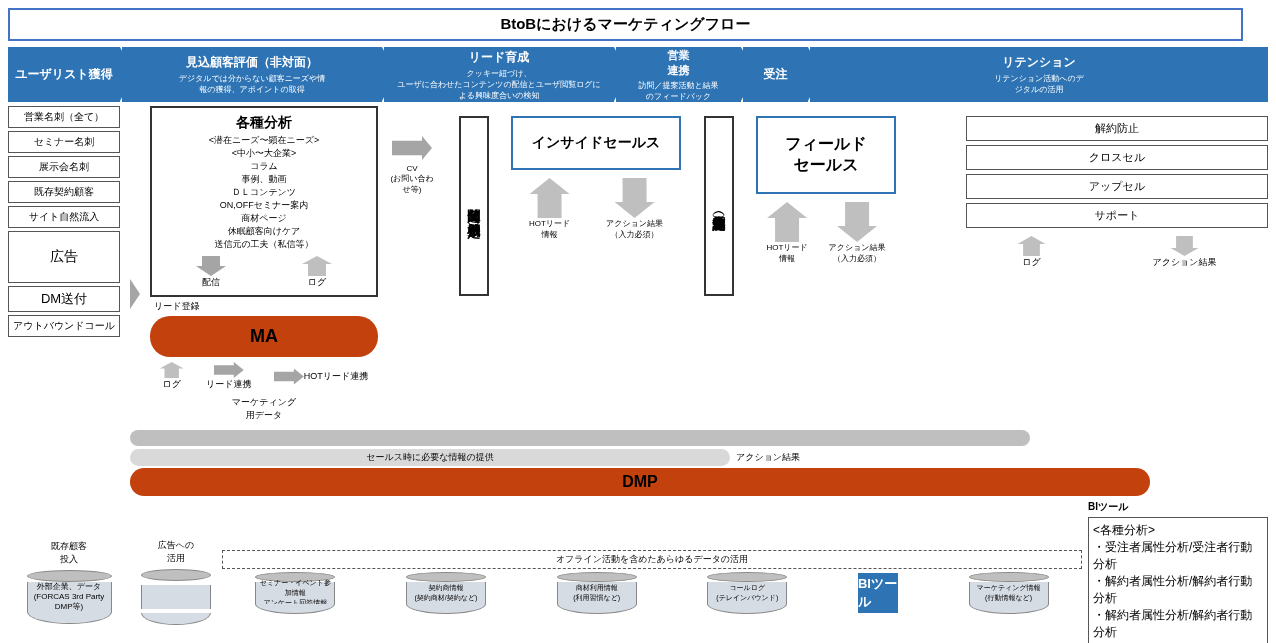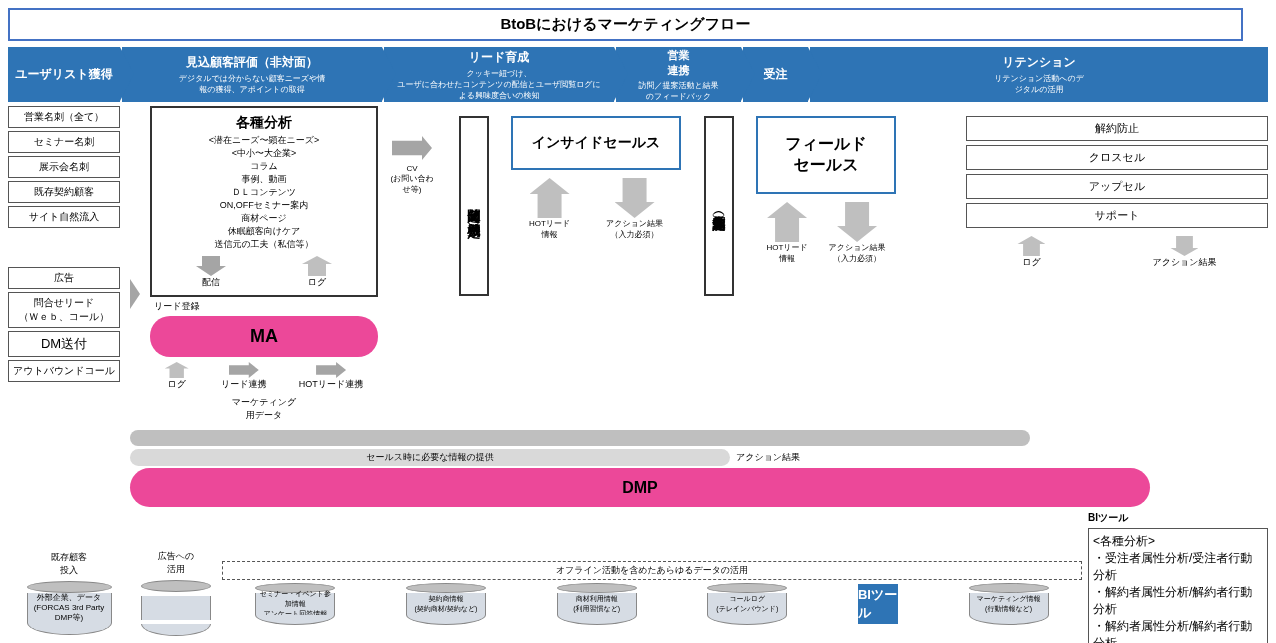--- a/index.html
+++ b/index.html
@@ -60,21 +60,21 @@
     }
     .bbox-thick {
       border: 2px solid #333;
       background: #fff;
     }
     .rounded-gray {
       background: #bfbfbf;
       border-radius: 20px;
     }
     .rounded-lgray {
-      background: #ec4899;
+      background: #c2410c;
       border-radius: 20px;
     }
 
     
     .arr-right-gray {
       background: #a5a5a5;
       clip-path: polygon(0 20%, calc(100% - 10px) 20%, calc(100% - 10px) 0%, 100% 50%, calc(100% - 10px) 100%, calc(100% - 10px) 80%, 0 80%);
     }
     .arr-down-gray {
       background: #a5a5a5;
@@ -140,23 +140,21 @@
 
   
   <div style="display:flex; gap:10px; position:relative;">
 
     <div style="width:112px; display:flex; flex-direction:column; gap:3px;">
       <div class="bbox" style="padding:3px; text-align:center; font-size:10px;">営業名刺（全て）</div>
       <div class="bbox" style="padding:3px; text-align:center; font-size:10px;">セミナー名刺</div>
       <div class="bbox" style="padding:3px; text-align:center; font-size:10px;">展示会名刺</div>
       <div class="bbox" style="padding:3px; text-align:center; font-size:10px;">既存契約顧客</div>
       <div class="bbox" style="padding:3px; text-align:center; font-size:10px;">サイト自然流入</div>
-      <div class="bbox" style="padding:3px; text-align:center; font-size:10px;margin-top:36px;">広告</div>
-      <div class="bbox" style="padding:3px; text-align:center; font-size:10px; white-space:pre-line;">問合せリード
-（Ｗｅｂ、コール）</div>
+      <div class="bbox" style="padding:16px; text-align:center; font-size:14px;">広告</div>
       <div class="bbox" style="padding:3px; text-align:center; font-size:13px;">DM送付</div>
       <div class="bbox" style="padding:3px; text-align:center; font-size:10px;">アウトバウンドコール</div>
     </div>
 
     <div style="width:10px; display:flex; align-items:center; justify-content:center; margin-top:60px;">
       <div class="arr-right-gray" style="width:10px; height:30px;"></div>
     </div>
 
     <div style="width:228px; display:flex; flex-direction:column; gap:3px;">
 
@@ -192,21 +190,21 @@
 
       <div style="display:flex; gap:3px; font-size:9px; justify-content:space-around; padding:2px 0;">
         <div style="display:flex; flex-direction:column; align-items:center;">
           <div class="arr-up-gray" style="width:24px; height:16px;"></div>
           <div>ログ</div>
         </div>
         <div style="display:flex; flex-direction:column; align-items:center;">
           <div class="arr-right-gray" style="width:30px; height:16px;"></div>
           <div>リード連携</div>
         </div>
-        <div style="display:flex; flex-direction:column; align-items:center;">
+        <div style="display:flex; flex-direction:row; align-items:center;">
           <div class="arr-right-gray" style="width:30px; height:16px;"></div>
           <div>HOTリード連携</div>
         </div>
       </div>
 
       <div style="font-size:9px; text-align:center; white-space:pre-line;">マーケティング
 用データ</div>
     </div>
 
     <div style="width:48px; display:flex; flex-direction:column; align-items:center; justify-content:flex-start; padding-top:30px;">
@@ -287,21 +285,21 @@
     <div style="display:flex; align-items:center; margin-bottom:3px; margin-left:122px;">
       <div class="rounded-gray" style="height:16px; width:900px;"></div>
     </div>
 
     <div style="display:flex; align-items:center; margin-bottom:2px; margin-left:122px;">
       <div style="font-size:9px; padding:2px 8px; background:#d9d9d9; border-radius:10px; width:600px; text-align:center;">セールス時に必要な情報の提供</div>
       <div style="margin-left:6px; font-size:9px;">アクション結果</div>
     </div>
 
     <div style="display:flex; align-items:center; margin-bottom:4px; margin-left:122px;">
-      <div class="rounded-lgray" style="height:39px; width:1020px; display:flex; align-items:center; justify-content:center;">
+      <div class="rounded-lgray" style="height:28px; width:1020px; display:flex; align-items:center; justify-content:center;">
         <span style="font-size:16px; font-weight:bold;">DMP</span>
       </div>
     </div>
 
     <div style="display:flex; gap:6px; align-items:center; margin-top:4px;">
 
       <div style="width:122px; display:flex; flex-direction:column; gap:4px;">
         <div style="font-size:9px; text-align:center; white-space:pre-line;">既存顧客
 投入</div>
 

